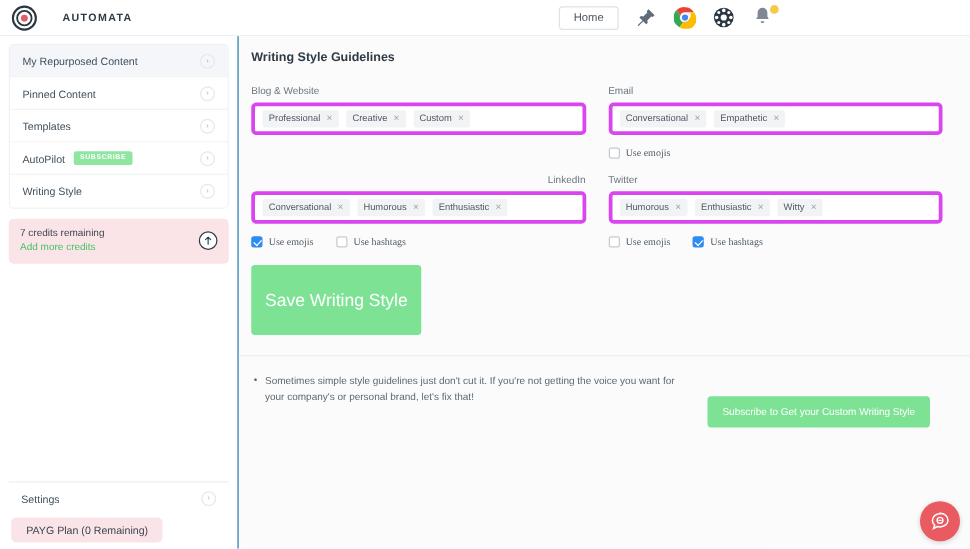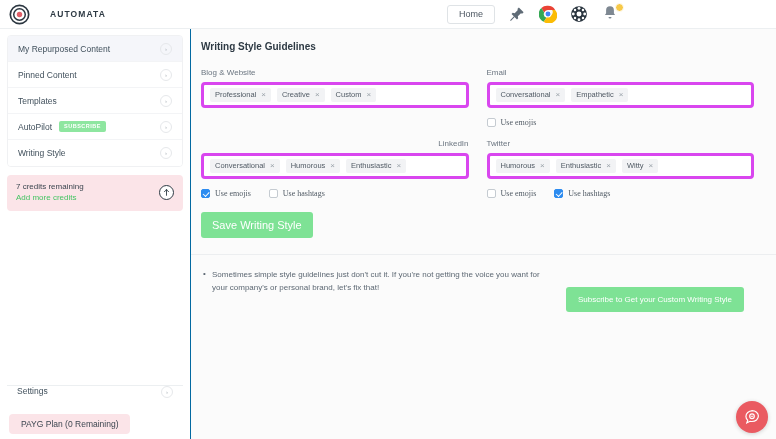--- a/index.html
+++ b/index.html
@@ -89,21 +89,21 @@
     background: #ffffff; border: 1px solid #2f3b45;
     display: flex; align-items: center; justify-content: center;
     cursor: pointer;
   }
 
   .settings-card {
     position: absolute; left: 7px; right: 7px; bottom: 27px;
     border-top: 1px solid #eceff1;
   }
   .settings-row {
-    display: flex; align-items: flex-start;
+    display: flex; align-items: center;
     height: 26px; padding: 0 10px;
     font-size: 8.5px; color: #41505c; cursor: pointer; gap: 10px;
   }
 
   .plan-pill {
     position: absolute; left: 9px; bottom: 5px;
     background: #fbe4e8; color: #3c4650;
     font-size: 8.5px; border-radius: 4px;
     padding: 6px 12px; line-height: 1;
   }
@@ -156,21 +156,21 @@
     content: ""; width: 2.5px; height: 5px;
     border: solid #fff; border-width: 0 1.4px 1.4px 0;
     transform: rotate(43deg) translate(-0.3px,-0.6px);
   }
   .opt-label { font-size: 8px; color: #505a64; }
 
   .save-wrap { padding: 12px 0 0 10px; }
   .save-btn {
     background: #7ee295; color: #ffffff;
     border: none; border-radius: 3px;
-    font-size: 11px; padding: 7px 11px;
+    font-size: 14px; padding: 20px 11px;
     cursor: pointer; font-family: inherit;
   }
 
   .divider {
     margin-top: 16px; border-top: 1px solid #eceef0;
   }
   .promo {
     display: flex; align-items: flex-start;
     padding: 13px 22px 0 10px;
   }

